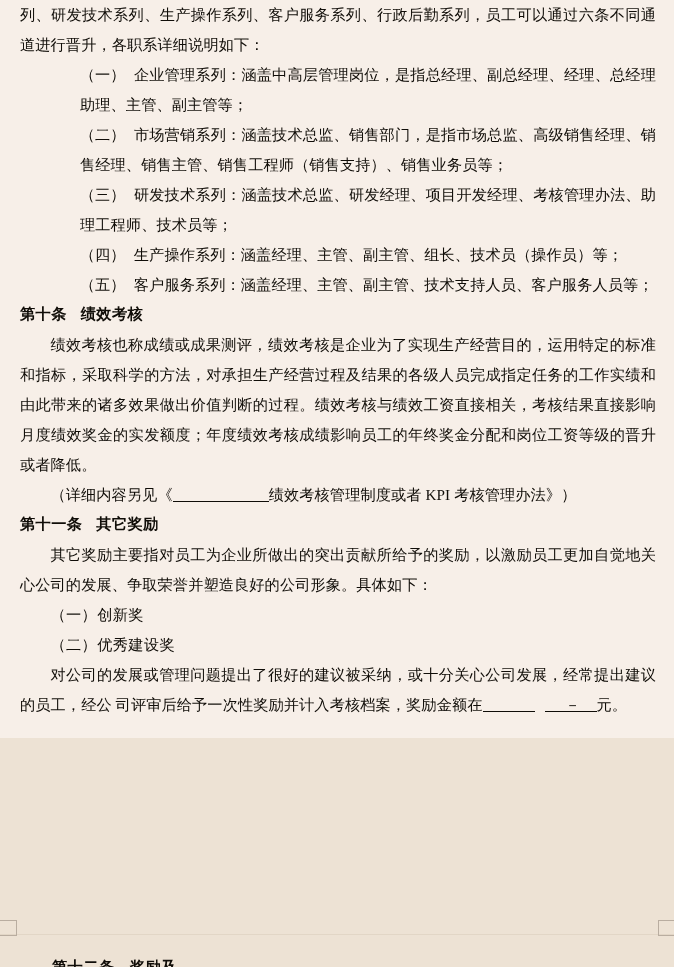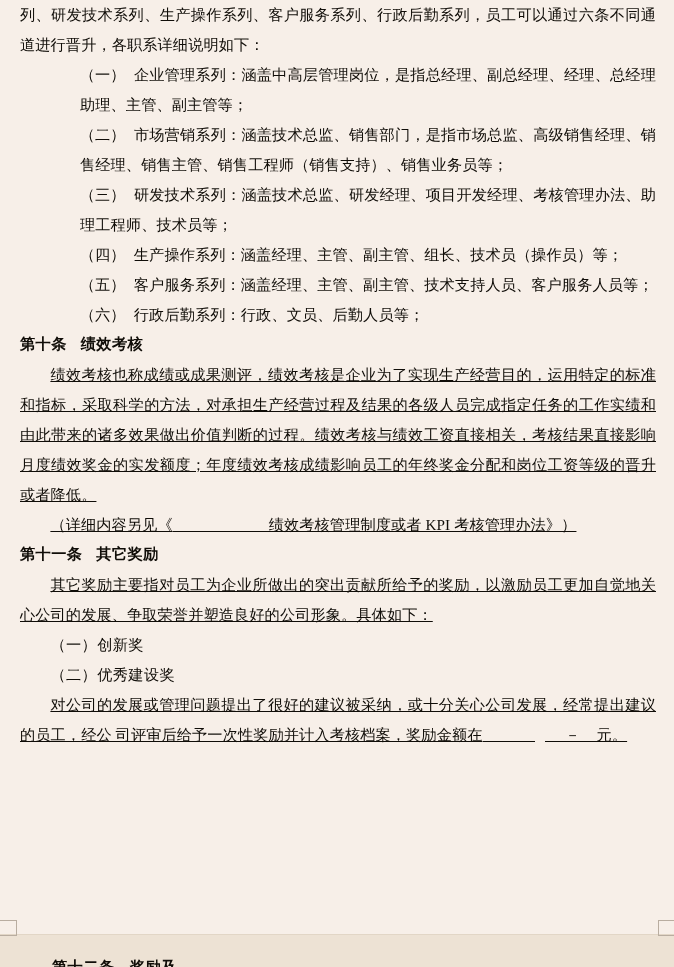--- a/index.html
+++ b/index.html
@@ -14,21 +14,21 @@
     font-family: "Liberation Serif", "DejaVu Serif", serif;
     -webkit-font-smoothing: none;
   }
 
   
   .page-sheet {
     position: absolute;
     left: 0;
     top: 0;
     width: 674px;
-    height: 934px;
+    height: 738px;
     background: #f7efe8;
     box-sizing: border-box;
   }
 
   .doc-body {
     position: absolute;
     left: 0;
     top: 0;
     width: 674px;
     padding: 0 18px 0 20px;
@@ -47,21 +47,20 @@
   }
 
   
   .p-cont {
     text-indent: 0;
   }
 
   
   .p-indent {
     text-indent: 2em;
-    text-decoration: underline;
   }
 
   
   .p-item {
     padding-left: 60px;
     text-indent: -0.2px;
     position: relative;
   }
   .p-item .item-marker {
     display: inline-block;
@@ -156,21 +155,20 @@
     <p class="p p-item"><span class="item-marker">（一）</span><span class="item-body">企业管理系列：涵盖中高层管理岗位，是指总经理、副总经理、经理、总经理助理、主管、副主管等；</span></p>
 
     <p class="p p-item"><span class="item-marker">（二）</span><span class="item-body">市场营销系列：涵盖技术总监、销售部门，是指市场总监、高级销售经理、销售经理、销售主管、销售工程师（销售支持）、销售业务员等；</span></p>
 
     <p class="p p-item"><span class="item-marker">（三）</span><span class="item-body">研发技术系列：涵盖技术总监、研发经理、项目开发经理、考核管理办法、助理工程师、技术员等；</span></p>
 
     <p class="p p-item"><span class="item-marker">（四）</span><span class="item-body">生产操作系列：涵盖经理、主管、副主管、组长、技术员（操作员）等；</span></p>
 
     <p class="p p-item"><span class="item-marker">（五）</span><span class="item-body">客户服务系列：涵盖经理、主管、副主管、技术支持人员、客户服务人员等；</span></p>
 
-    <p class="p p-item"><span class="item-marker">（六）</span><span class="item-body">行政后勤系列：行政、文员、后勤人员等；</span></p>
 
     <p class="p p-article"><span>第十条</span><span class="art-gap"></span><span>绩效考核</span></p>
 
     <p class="p p-indent">绩效考核也称成绩或成果测评，绩效考核是企业为了实现生产经营目的，运用特定的标准和指标，采取科学的方法，对承担生产经营过程及结果的各级人员完成指定任务的工作实绩和由此带来的诸多效果做出价值判断的过程。绩效考核与绩效工资直接相关，考核结果直接影响月度绩效奖金的实发额度；年度绩效考核成绩影响员工的年终奖金分配和岗位工资等级的晋升或者降低。</p>
 
     <p class="p p-indent"><span>（详细内容另见《</span><span class="blank blank-lg"></span><span>绩效考核管理制度或者 KPI 考核管理办法》）</span></p>
 
     <p class="p p-article"><span>第十一条</span><span class="art-gap"></span><span>其它奖励</span></p>
 
     <p class="p p-indent">其它奖励主要指对员工为企业所做出的突出贡献所给予的奖励，以激励员工更加自觉地关心公司的发展、争取荣誉并塑造良好的公司形象。具体如下：</p>

